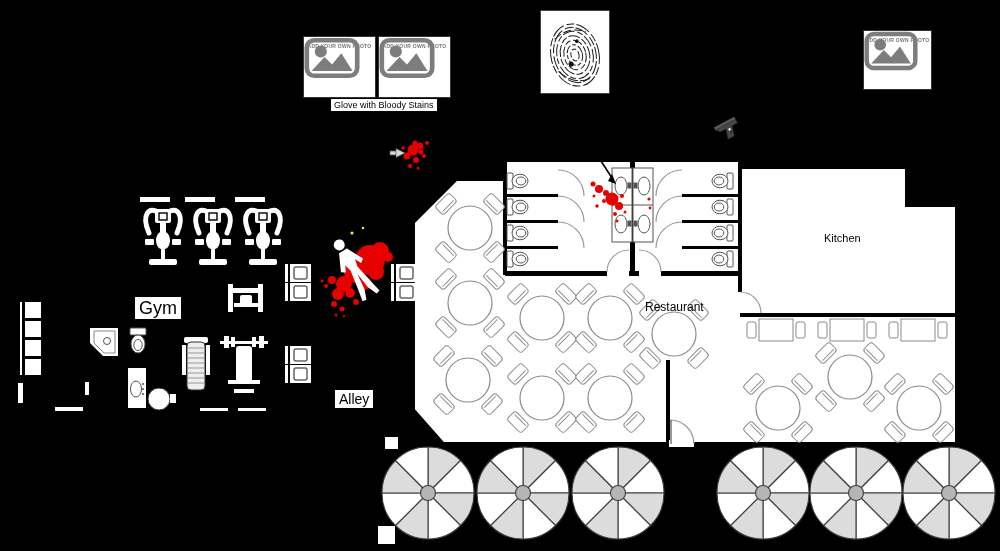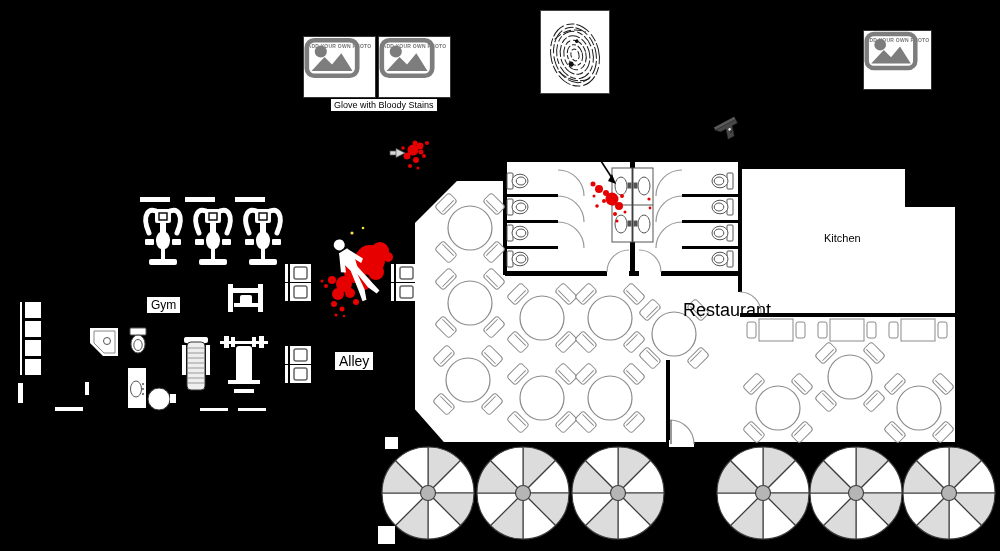--- a/index.html
+++ b/index.html
@@ -384,18 +384,18 @@
       <ellipse rx="21" ry="28" stroke-dasharray="9 2 14 3"></ellipse>
       <ellipse rx="24" ry="31.5" stroke-dasharray="15 3 8 2"></ellipse>
       <path d="M-20,12 Q-8,30 10,26" stroke-dasharray="10 2"></path>
       <path d="M-16,-20 Q0,-30 16,-20" stroke-dasharray="8 3"></path>
       <circle cx="-6" cy="8" r="2.6" fill="#111" stroke="none"></circle>
       <circle cx="5" cy="-13" r="1.8" fill="#111" stroke="none"></circle>
     </g>
   </svg>
 </div>
 
-<div class="lbl boxed" style="left:135px;top:297px;font-size:12px;margin-left:12px;">Gym</div>
-<div class="lbl boxed" style="left:335px;top:352px;font-size:14px;">Alley</div>
-<div class="lbl" style="left:670px;top:301px;font-size:18px;padding-left:13px;">Restaurant</div>
+<div class="lbl boxed" style="left:135px;top:297px;font-size:18px;">Gym</div>
+<div class="lbl boxed" style="left:335px;top:390px;font-size:14px;">Alley</div>
+<div class="lbl" style="left:632px;top:301px;font-size:12px;padding-left:13px;">Restaurant</div>
 <div class="lbl" style="left:824px;top:233px;font-size:11px;">Kitchen</div>
 
 </div>
 
 </body></html>

